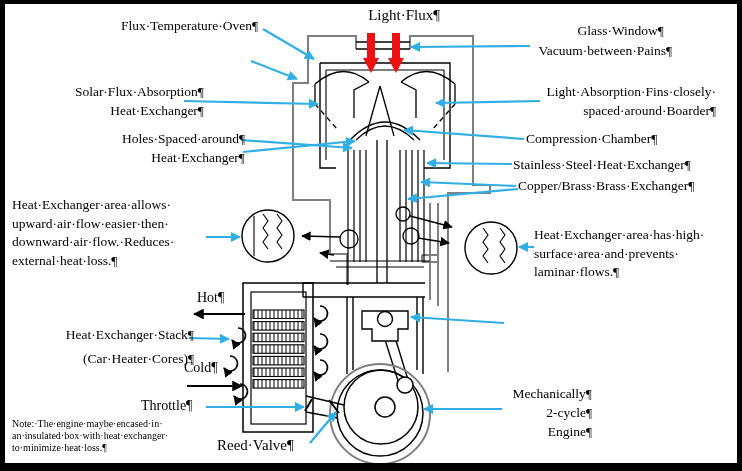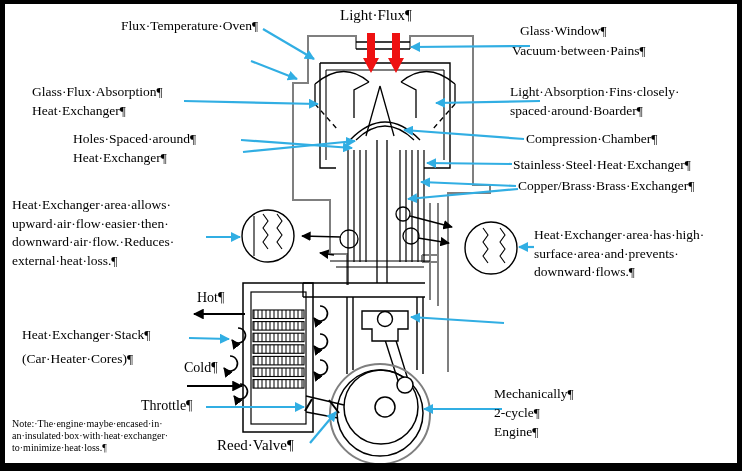--- a/index.html
+++ b/index.html
@@ -2,21 +2,21 @@
 <html><head>
 <meta charset="utf-8">
 <style>
   html,body{margin:0;padding:0;background:#222;}
   #stage{position:relative;width:742px;height:471px;background:#fff;overflow:hidden;
          font-family:"Liberation Serif","DejaVu Serif",serif;}
   #diagram{position:absolute;left:0;top:0;}
   .frame{position:absolute;inset:0;border-style:solid;border-color:#000;
          border-width:4px 5px 8px 5px;pointer-events:none;}
   .label{position:absolute;color:#000;font-size:13.5px;line-height:18.6px;white-space:pre;}
-  .c{text-align:left}
+  .c{text-align:right}
   .r{text-align:right}
   .f14{font-size:14px}
   .f15{font-size:15px}
   .small{font-size:10px;line-height:11.8px}
   .lh20{line-height:24px}
   .lh19{line-height:19px}
 </style>
 </head>
 <body>
 
@@ -173,36 +173,36 @@
       <path d="M310,443 L336,412" marker-end="url(#mC)"></path>
       <path d="M504,323 L411,317" marker-end="url(#mC)"></path>
       <path d="M502,409 L424,409" marker-end="url(#mC)"></path>
     </g>
   </svg>
 
   <div class="label c f15" style="left:340px;top:6px;width:100px">Light·Flux¶</div>
   <div class="label r" style="left:60px;top:17px;width:198px">Flux·Temperature·Oven¶</div>
   <div class="label c" style="left:520px;top:22px;width:144px">Glass·Window¶</div>
   <div class="label c" style="left:512px;top:42px;width:160px">Vacuum·between·Pains¶</div>
-  <div class="label c lh19" style="left:32px;top:82px;width:172px">Glass·Flux·Absorption¶
+  <div class="label c lh19" style="left:32px;top:82px;width:172px">Solar·Flux·Absorption¶
 Heat·Exchanger¶</div>
   <div class="label c lh19" style="left:510px;top:82px;width:206px">Light·Absorption·Fins·closely·
 spaced·around·Boarder¶</div>
   <div class="label c lh19" style="left:73px;top:129px;width:172px">Holes·Spaced·around¶
 Heat·Exchanger¶</div>
   <div class="label" style="left:513px;top:156px">Stainless·Steel·Heat·Exchanger¶</div>
   <div class="label" style="left:526px;top:130px">Compression·Chamber¶</div>
   <div class="label" style="left:518px;top:177px">Copper/Brass·Brass·Exchanger¶</div>
   <div class="label" style="left:12px;top:196px">Heat·Exchanger·area·allows·
 upward·air·flow·easier·then·
 downward·air·flow.·Reduces·
 external·heat·loss.¶</div>
   <div class="label" style="left:534px;top:226px">Heat·Exchanger·area·has·high·
 surface·area·and·prevents·
-downward·flows.¶</div>
+laminar·flows.¶</div>
   <div class="label f14" style="left:197px;top:289px">Hot¶</div>
   <div class="label c lh20" style="left:22px;top:323px;width:172px">Heat·Exchanger·Stack¶
 (Car·Heater·Cores)¶</div>
   <div class="label f14" style="left:184px;top:359px">Cold¶</div>
   <div class="label f14" style="left:141px;top:397px">Throttle¶</div>
   <div class="label small" style="left:12px;top:418px">Note:·The·engine·maybe·encased·in·
 an·insulated·box·with·heat·exchanger·
 to·minimize·heat·loss.¶</div>
   <div class="label f15" style="left:217px;top:436px">Reed·Valve¶</div>
   <div class="label c lh19" style="left:494px;top:384px;width:98px">Mechanically¶

